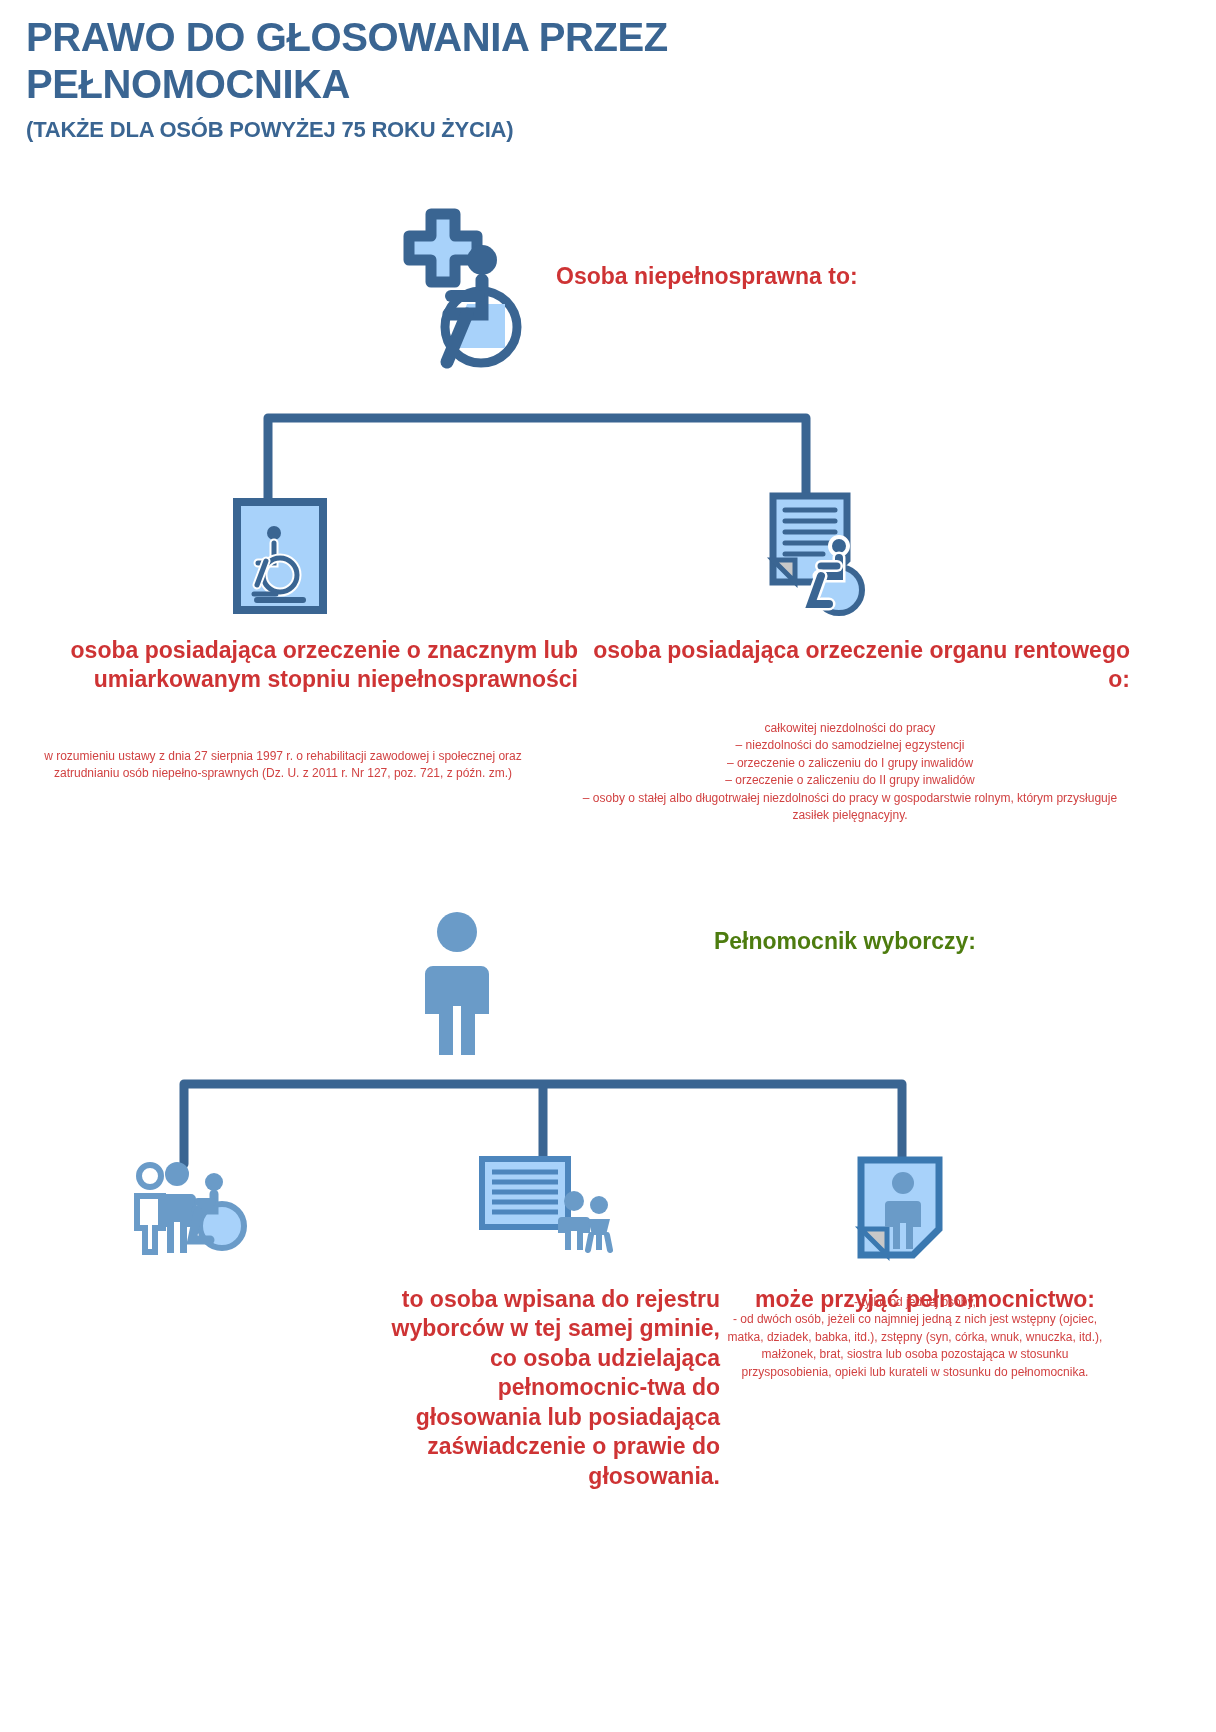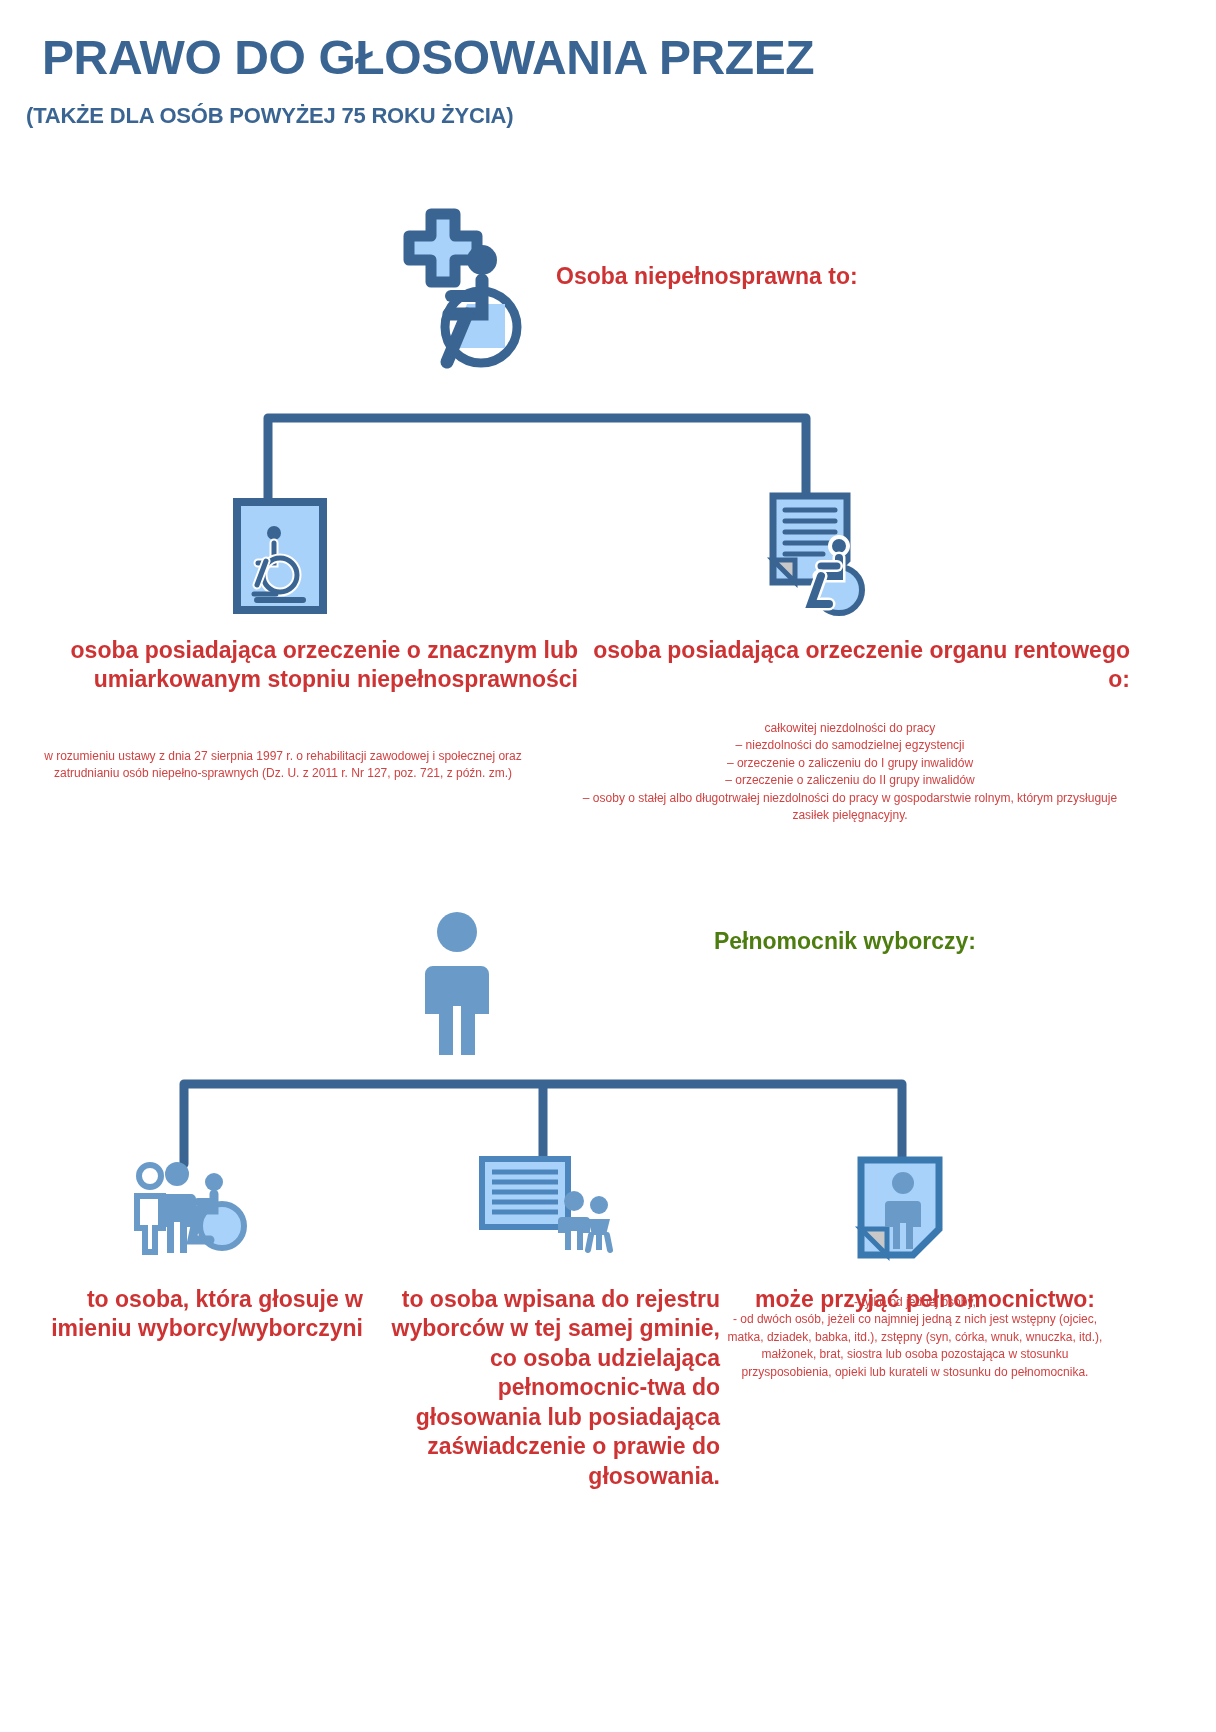--- a/index.html
+++ b/index.html
@@ -10,26 +10,26 @@
     background: #ffffff;
     font-family: "Liberation Sans", sans-serif;
     position: relative;
     overflow: hidden;
   }
   .page { position: relative; width: 1216px; height: 1732px; }
 
   
   .title-block { position: absolute; left: 26px; top: 14px; width: 820px; }
   .title-main {
-    font-size: 48px;
+    font-size: 40px;
     font-weight: bold;
     color: #3a6592;
     line-height: 1.18;
     letter-spacing: -0.4px;
-    margin: 16px;
+    margin: 0;
   }
   .title-sub {
     font-size: 22px;
     font-weight: bold;
     color: #3a6592;
     margin: 9px 0 0 0;
     letter-spacing: -0.2px;
   }
 
   
@@ -86,20 +86,21 @@
   svg { display: block; overflow: visible; }
 </style>
 </head>
 <body>
 
 <div class="page">
 
   <div class="title-block">
     <div class="title-main">
       <span>PRAWO DO GŁOSOWANIA PRZEZ</span><br>
+      <span>PEŁNOMOCNIKA</span>
     </div>
     <div class="title-sub">(TAKŻE DLA OSÓB POWYŻEJ 75 ROKU ŻYCIA)</div>
   </div>
 
   <div class="s1-icon">
     <svg width="150" height="165" viewBox="0 0 150 165">
 
       <path d="M24 36 h22 v-22 h24 v22 h22 v24 h-22 v22 h-24 v-22 h-22 z" fill="#a8d2fa" stroke="#3a6592" stroke-width="11" stroke-linejoin="round"></path>
 
       <circle cx="97" cy="60" r="15" fill="#3a6592"></circle>
@@ -231,21 +232,20 @@
   <div class="c3-icon">
     <svg width="90" height="108" viewBox="0 0 90 108">
       <path d="M6 5 H84 V74 L58 100 H6 Z" fill="#a8d2fa" stroke="#3a78b0" stroke-width="7"></path>
       <path d="M6 74 H32 V100 Z" fill="#c8c8c8" stroke="#3a78b0" stroke-width="5"></path>
       <circle cx="48" cy="28" r="11" fill="#6a9bc8"></circle>
       <path d="M34 46 h28 a4 4 0 0 1 4 4 v22 h-8 v22 h-20 v-22 h-8 v-22 a4 4 0 0 1 4 -4 z" fill="#6a9bc8"></path>
       <rect x="45" y="68" width="6" height="26" fill="#a8d2fa"></rect>
     </svg>
   </div>
 
-  <div class="c1-text red-head">to osoba, która głosuje w imieniu wyborcy/wyborczyni</div>
 
   <div class="c2-text red-head">to osoba wpisana do rejestru wyborców w tej samej gminie, co osoba udzielająca pełnomocnic-twa do głosowania lub posiadająca zaświadczenie o prawie do głosowania.</div>
 
   <div class="c3-text red-head">może przyjąć pełnomocnictwo:</div>
   <div class="c3-note red-small" style="white-space: pre-line;">- tylko od jednej osoby,
 - od dwóch osób, jeżeli co najmniej jedną z nich jest wstępny (ojciec, matka, dziadek, babka, itd.), zstępny (syn, córka, wnuk, wnuczka, itd.), małżonek, brat, siostra lub osoba pozostająca w stosunku przysposobienia, opieki lub kurateli w stosunku do pełnomocnika.</div>
 
 </div>
 
 </body></html>

